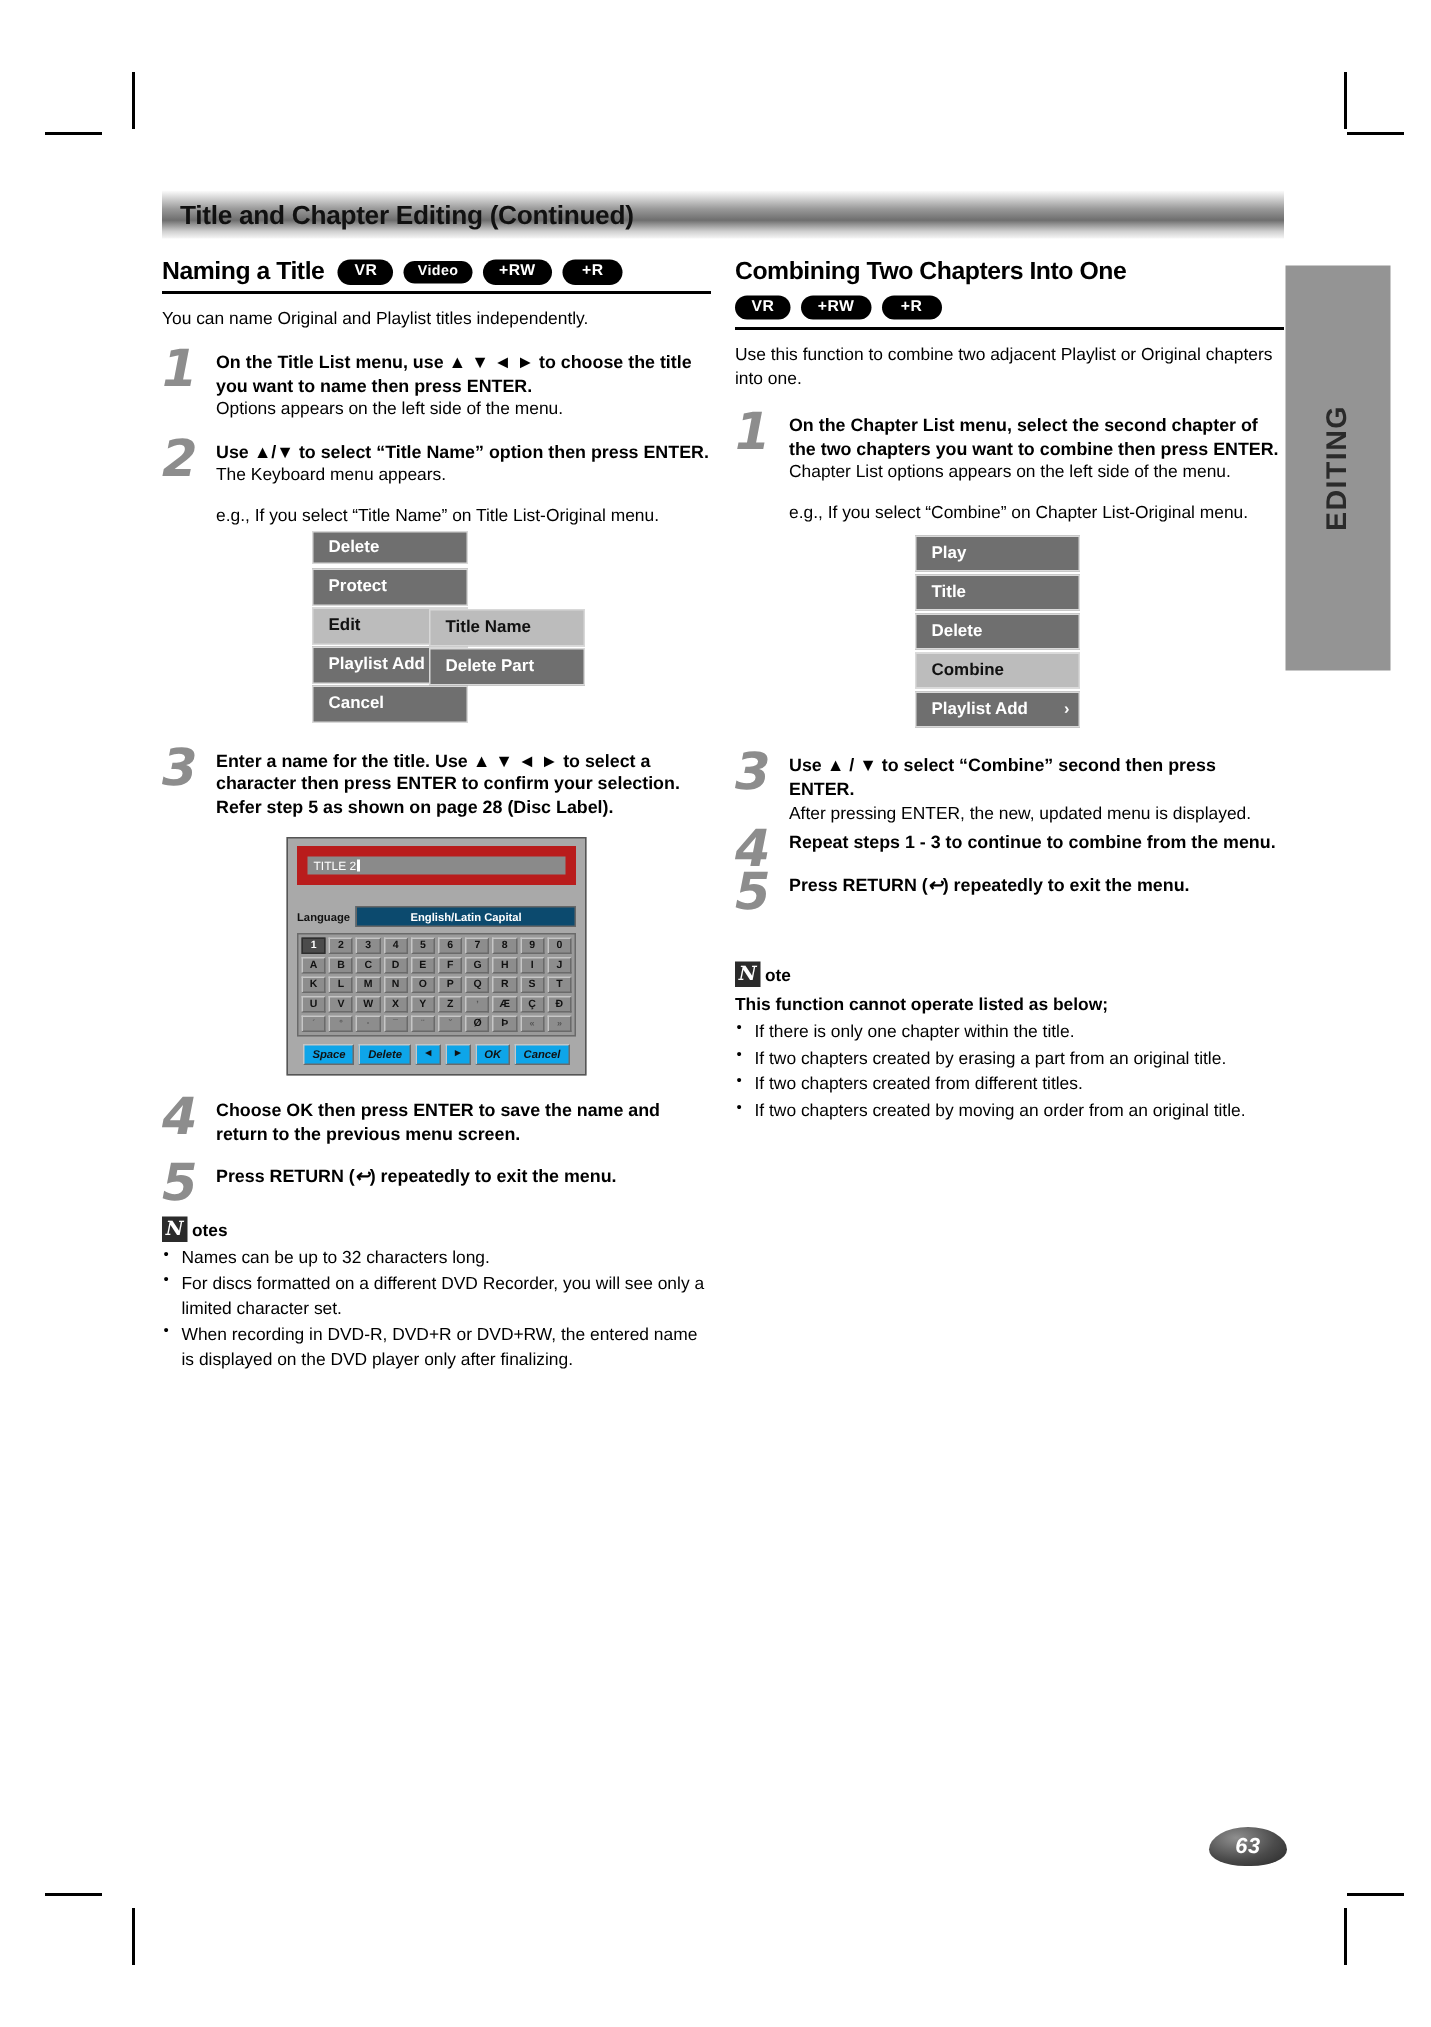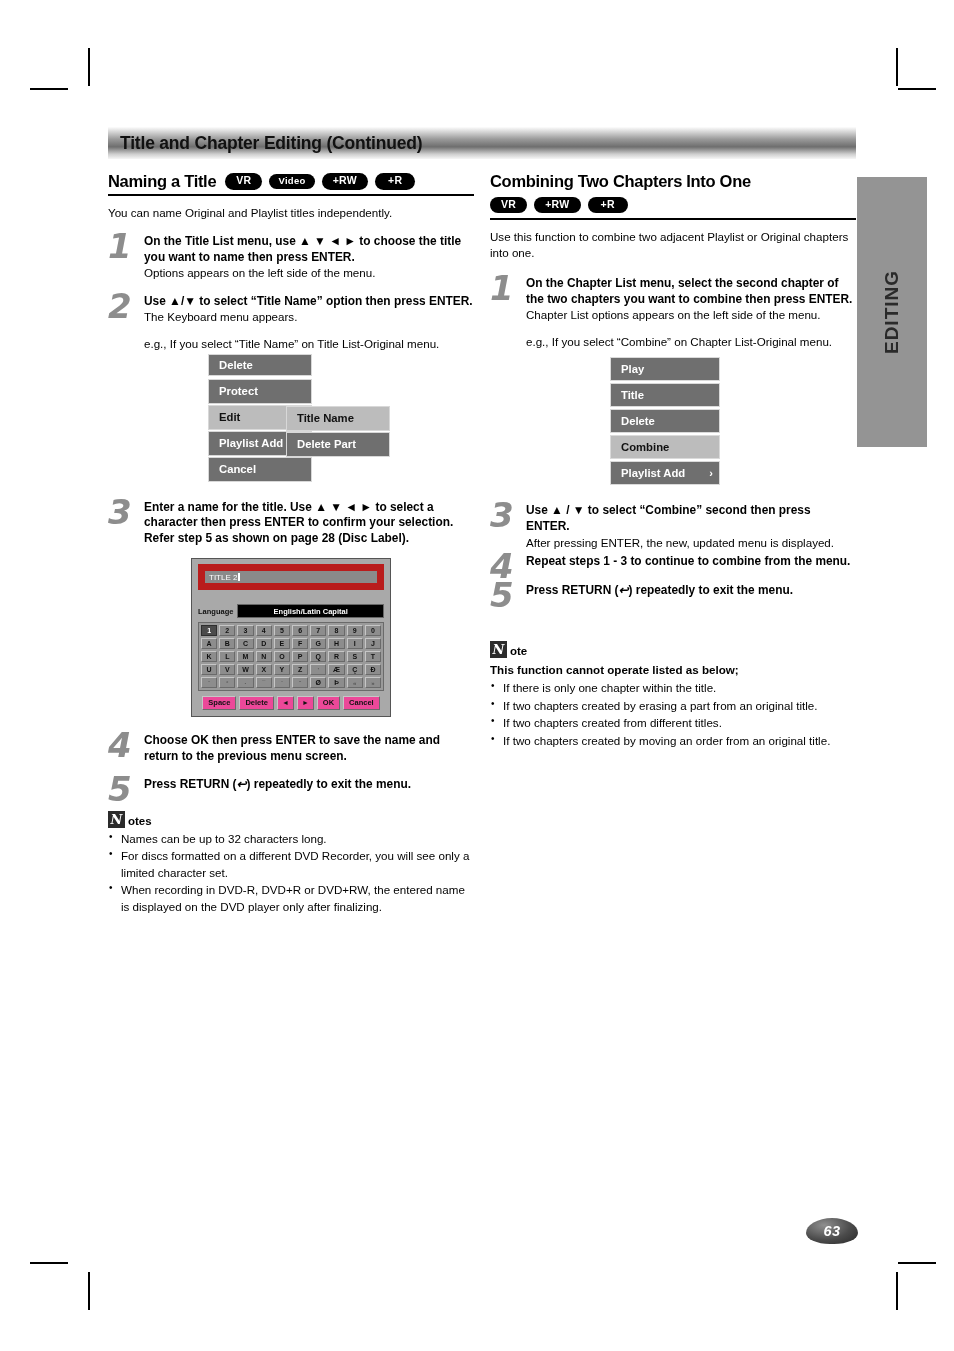--- a/index.html
+++ b/index.html
@@ -109,40 +109,40 @@
     font-size:8px; font-weight:normal; padding:1.5px 4px; margin-bottom:14px;
     position:relative;
   }
   #kbTitle .caret {
     display:inline-block; width:1.5px; height:8px; background:#fff;
     vertical-align:-1px; margin-left:1px;
   }
   #kbLangRow { display:flex; align-items:center; gap:4px; margin-bottom:4px; }
   #kbLangRow .lab { font-size:7.5px; font-weight:bold; color:#111; }
   #kbLangRow .val {
-    flex:1; background:#000000; border:1px solid #666; color:#fff;
+    flex:1; background:#0c4a6e; border:1px solid #666; color:#fff;
     font-size:7.5px; font-weight:bold; text-align:center; padding:1.5px 0;
   }
   #kbGrid { background:#9a9a9a; border:1px solid #6a6a6a; padding:2px; }
   .krow { display:flex; gap:2px; margin-bottom:2px; }
   .krow:last-child { margin-bottom:0; }
   .key {
     flex:1; height:11px; background:#8d8d8d; border:1px solid #6a6a6a;
     border-top-color:#c6c6c6; border-left-color:#c6c6c6;
     color:#111; font-size:7px; font-weight:bold;
     display:flex; align-items:center; justify-content:center;
   }
   .key.sel { background:#4b4b4b; color:#fff; border-color:#2e2e2e; }
   .key.dim { color:#555; font-size:6px; }
   #kbBtns { display:flex; gap:3px; justify-content:center; margin-top:5px; }
   .kbtn {
-    background:#ec4899; border:1px solid #6a6a6a;
+    background:#0ea5e9; border:1px solid #6a6a6a;
     border-top-color:#c6c6c6; border-left-color:#c6c6c6;
     color:#111; font-size:7.5px; font-weight:bold;
-    padding:1.5px 5px; line-height:1.15;
+    padding:1.5px 5px; line-height:1.15;font-style:italic;
   }
   .kbtn.arw { padding:1.5px 4px; font-size:7px; }
 
   
   .notes { margin-top:18px; }
   .notes-head { display:flex; align-items:flex-end; gap:3px; }
   .nbox {
     background:#2b2b2b; color:#fff; width:17px; height:17px;
     display:flex; align-items:center; justify-content:center;
     font-family:"DejaVu Serif", serif; font-style:italic; font-weight:bold;

